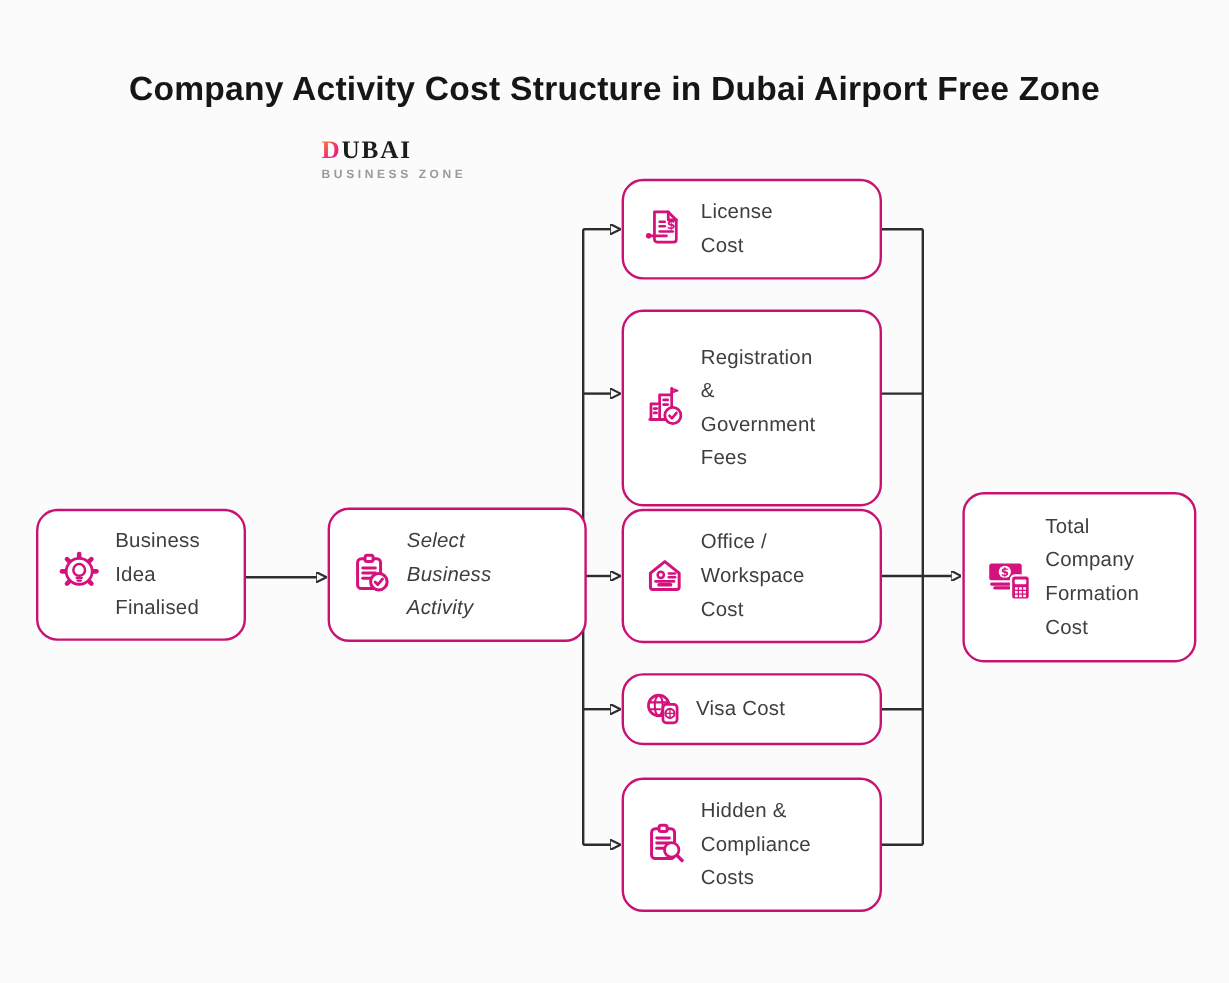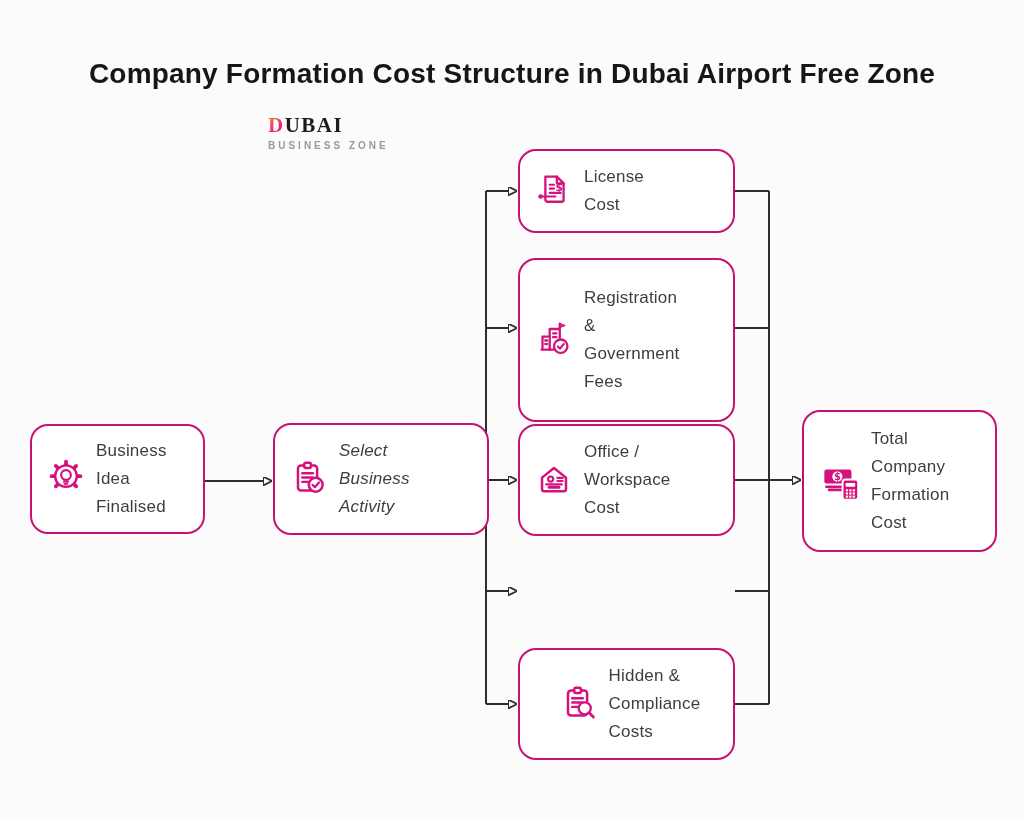--- a/index.html
+++ b/index.html
@@ -35,29 +35,29 @@
   }
   .icon { flex:0 0 auto; }
   .icon * { stroke-linecap:round; stroke-linejoin:round; }
 
   #n0 { left:30px;  top:424px; width:175px; height:110px; }
   #n1 { left:273px; top:423px; width:216px; height:112px;font-style:italic; }
   #n2 { left:518px; top:149px; width:217px; height:84px;  }
   #n3 { left:518px; top:258px; width:217px; height:164px; }
   #n4 { left:518px; top:424px; width:217px; height:112px; }
   #n5 { left:518px; top:561px; width:217px; height:60px;  }
-  #n6 { left:518px; top:648px; width:217px; height:112px;justify-content:center; }
+  #n6 { left:518px; top:648px; width:217px; height:112px; }
   #n7 { left:802px; top:410px; width:195px; height:142px; padding-left:12px; gap:5px; }
 </style>
 </head>
 <body>
 
 <div class="canvas">
 
-  <div class="title">Company Formation Cost Structure in Dubai Airport Free Zone</div>
+  <div class="title">Company Activity Cost Structure in Dubai Airport Free Zone</div>
 
   <div class="logo">
     <div class="logo-main"><span class="logo-d">D</span><span>UBAI</span></div>
     <div class="logo-sub">BUSINESS ZONE</div>
   </div>
 
   <svg class="connectors" width="1024" height="819" viewBox="0 0 1024 819">
     <defs>
       <marker id="ah" viewBox="0 0 10 10" refX="1" refY="5" markerWidth="9" markerHeight="9" markerUnits="userSpaceOnUse" orient="auto">
         <path d="M0,0 L10,5 L0,10 Z" fill="#2d2d2d" stroke="none"></path>
@@ -168,20 +168,34 @@
           <path d="M27.5,25 h5.5" stroke-width="2.2"></path>
         <path d="M16,28.6 h16" stroke-width="2.4"></path>
         <path d="M19,31.6 h10" stroke-width="3.2"></path>
       </g>
     </svg>
     <span class="label">Office /
 Workspace
 Cost</span>
   </div>
 
+  <div class="node" id="n5">
+    <svg class="icon" width="42" height="42" viewBox="0 0 48 48">
+      <g stroke="#d4117c" stroke-width="2.6" fill="none">
+        <circle cx="20.5" cy="20.5" r="9.8"></circle>
+        <path d="M20.5,10.7 C15.5,13 15.5,28 20.5,30.3 M20.5,10.7 C25.5,13 25.5,28 20.5,30.3" stroke-width="2"></path>
+        <path d="M11.5,17.5 h18" stroke-width="2"></path>
+          <path d="M11.5,24 h10.5" stroke-width="2"></path>
+        <rect x="24.5" y="19.5" width="13.5" height="17.5" rx="3.2" fill="#fff"></rect>
+        <circle cx="31.2" cy="28" r="4.3" stroke-width="2"></circle>
+        <path d="M26.9,28 h8.6 M31.2,23.7 v8.6" stroke-width="1.3"></path>
+      </g>
+    </svg>
+    <span class="label">Visa Cost</span>
+  </div>
 
   <div class="node" id="n6">
     <svg class="icon" width="46" height="46" viewBox="0 0 48 48">
       <g stroke="#d4117c" stroke-width="2.6" fill="none">
         <rect x="12.5" y="10" width="20" height="26" rx="3.2" fill="#fff"></rect>
         <rect x="19" y="7" width="7" height="5.5" rx="1.8" fill="#fff"></rect>
         <path d="M17,18 h11"></path>
           <path d="M17,22.5 h11"></path>
           <path d="M17,27 h6.5"></path>
         <circle cx="30" cy="28.5" r="6.3" fill="#fff" stroke-width="2.4"></circle>

